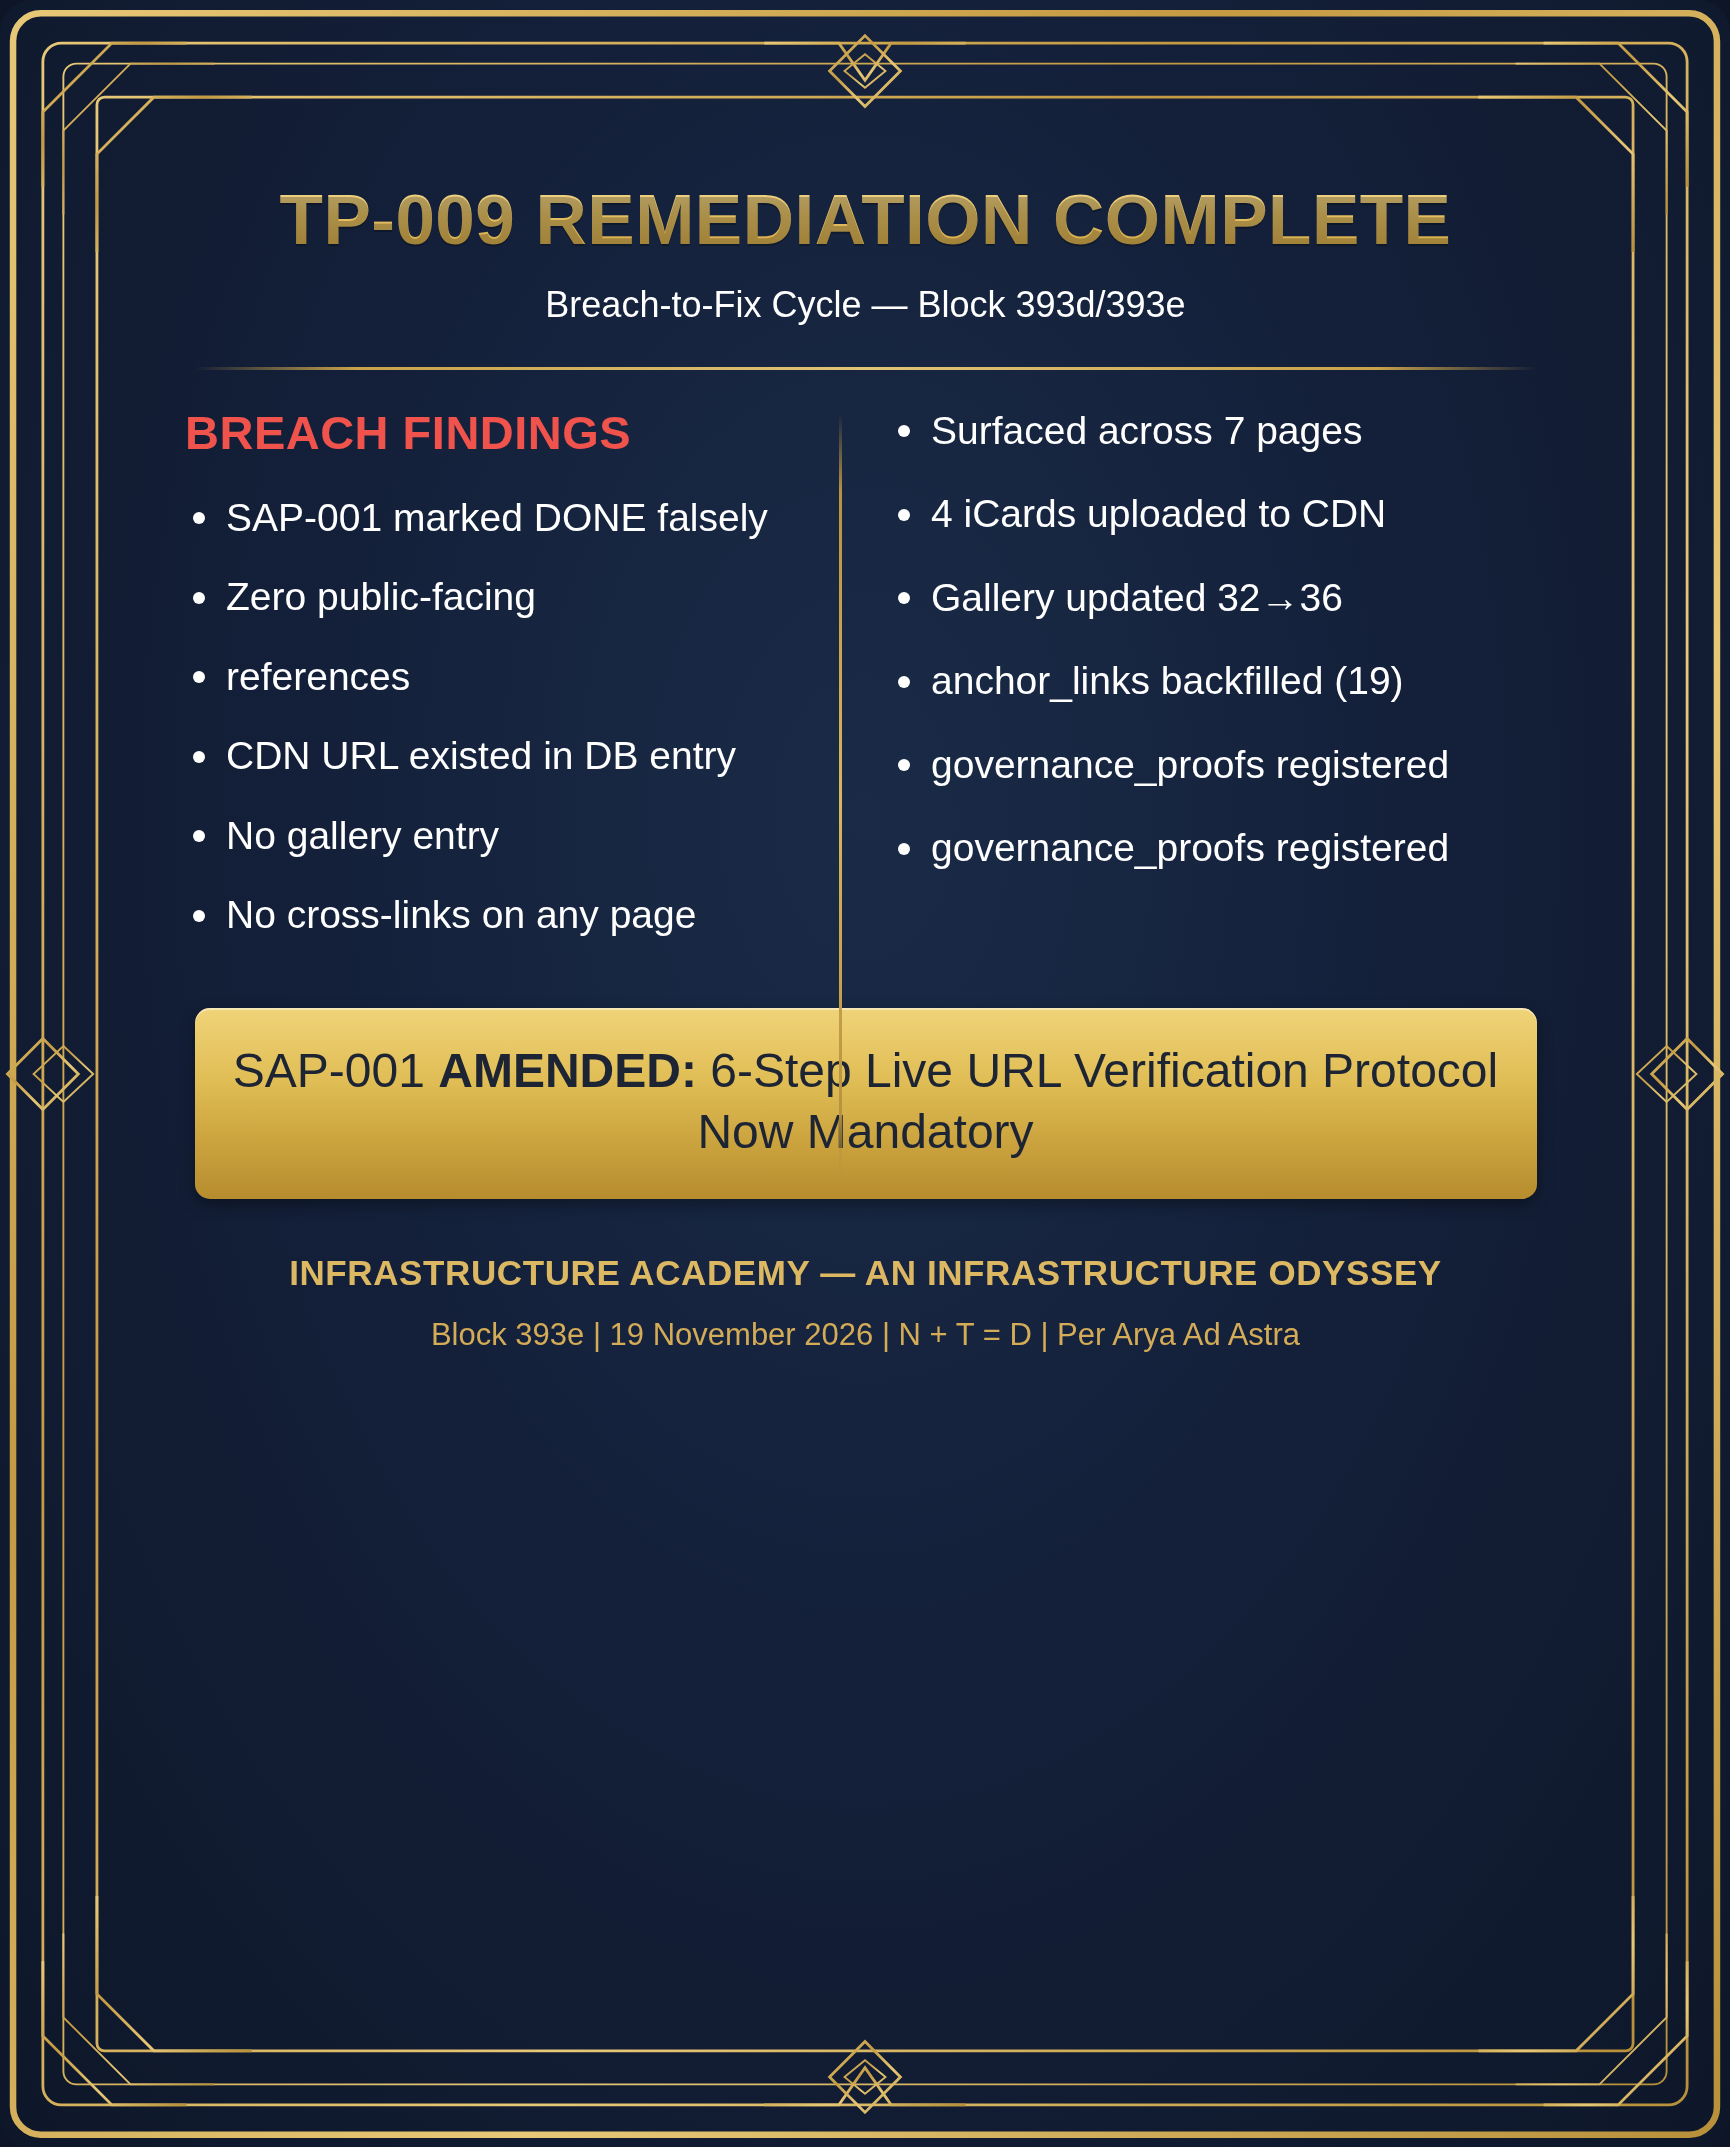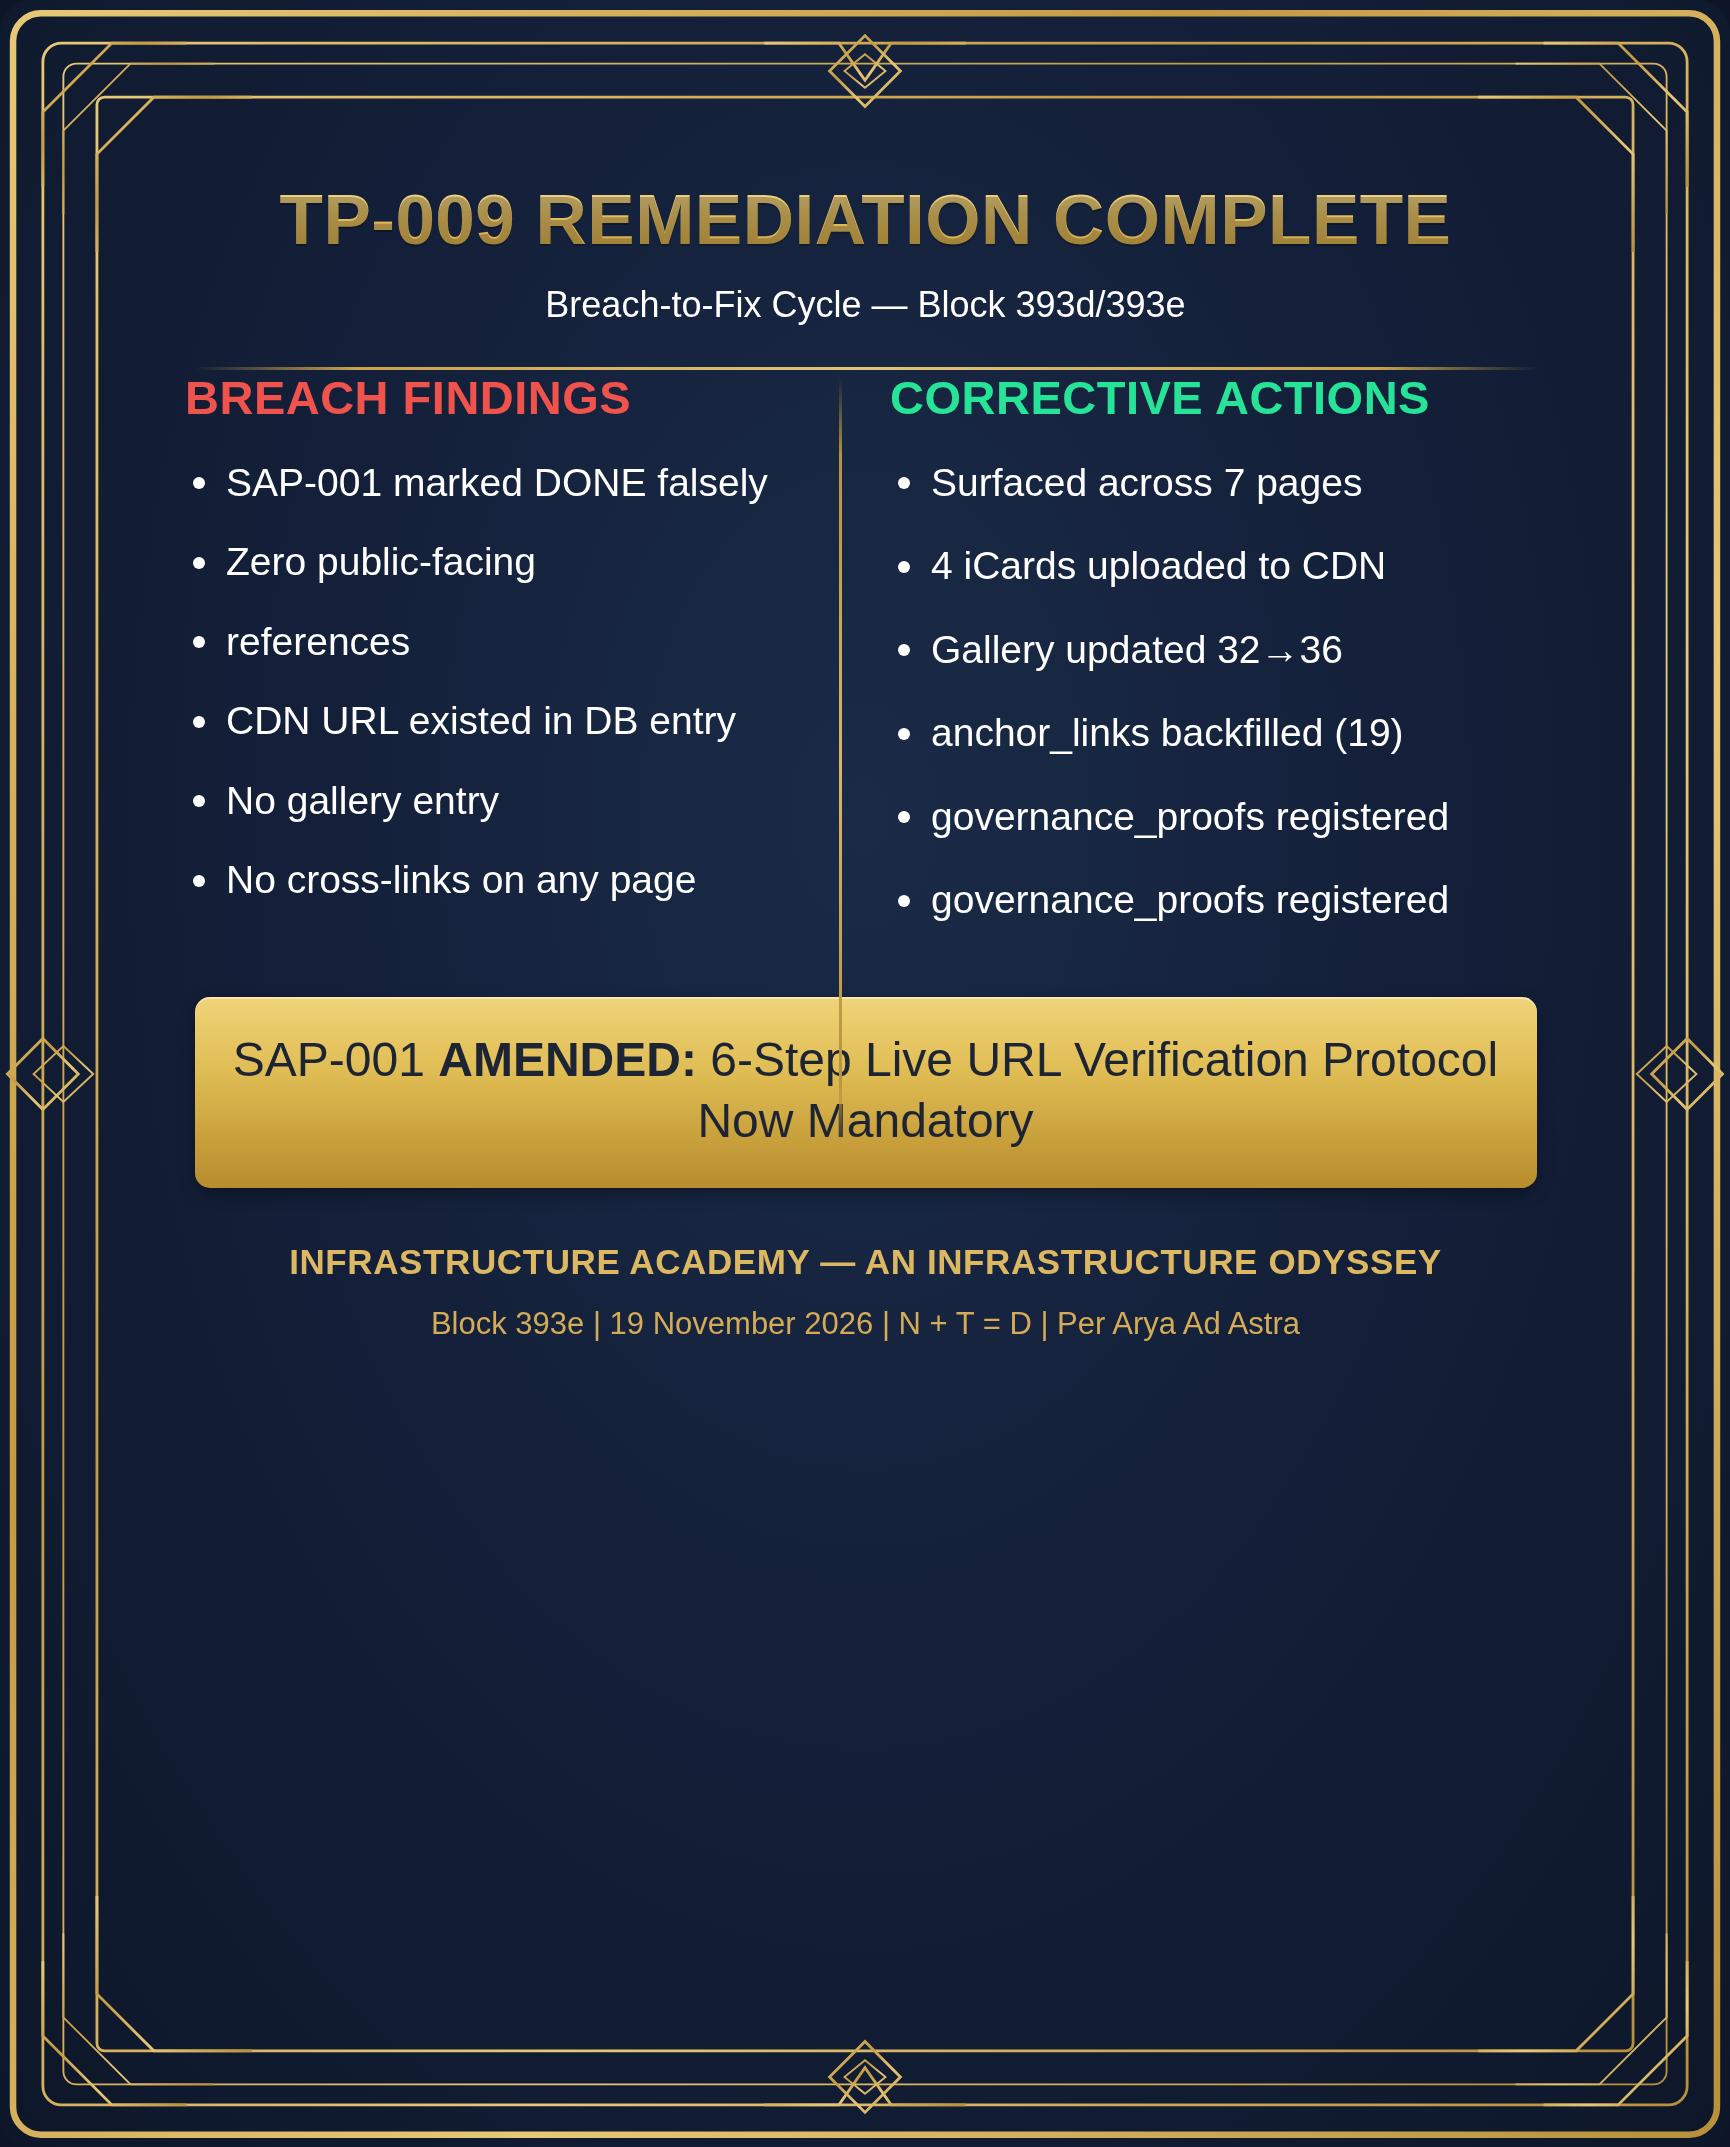--- a/index.html
+++ b/index.html
@@ -67,20 +67,21 @@
   }
 
   .divider {
     margin-top: 41px;
     width: 1342px;
     height: 2.8px;
     background: linear-gradient(90deg, rgba(200,163,75,0) 0%, #c9a24b 12%, #e0c478 50%, #c9a24b 88%, rgba(200,163,75,0) 100%);
   }
 
   .columns {
+    margin-top: 35px;
     width: 1361px;
     display: flex;
     align-items: flex-start;
     position: relative;
   }
   .col {
     box-sizing: border-box;
   }
   .col-left  { width: 653px; padding-right: 28px; }
   .col-right { width: 708px; padding-left: 52px; }
@@ -235,21 +236,20 @@
           <li>SAP-001 marked DONE falsely</li>
           <li>Zero public-facing</li>
           <li style="padding-left:41px;list-style:none;">references</li>
           <li>CDN URL existed in DB entry</li>
           <li>No gallery entry</li>
           <li>No cross-links on any page</li>
         </ul>
       </div>
 
       <div class="col col-right">
-        <div class="col-head actions">CORRECTIVE ACTIONS</div>
         <ul class="points wide">
           <li>Surfaced across 7 pages</li>
           <li>4 iCards uploaded to CDN</li>
           <li>Gallery updated 32→36</li>
           <li>anchor_links backfilled (19)</li>
           <li>governance_proofs registered</li>
           <li>governance_proofs registered</li>
         </ul>
       </div>
     </div>

